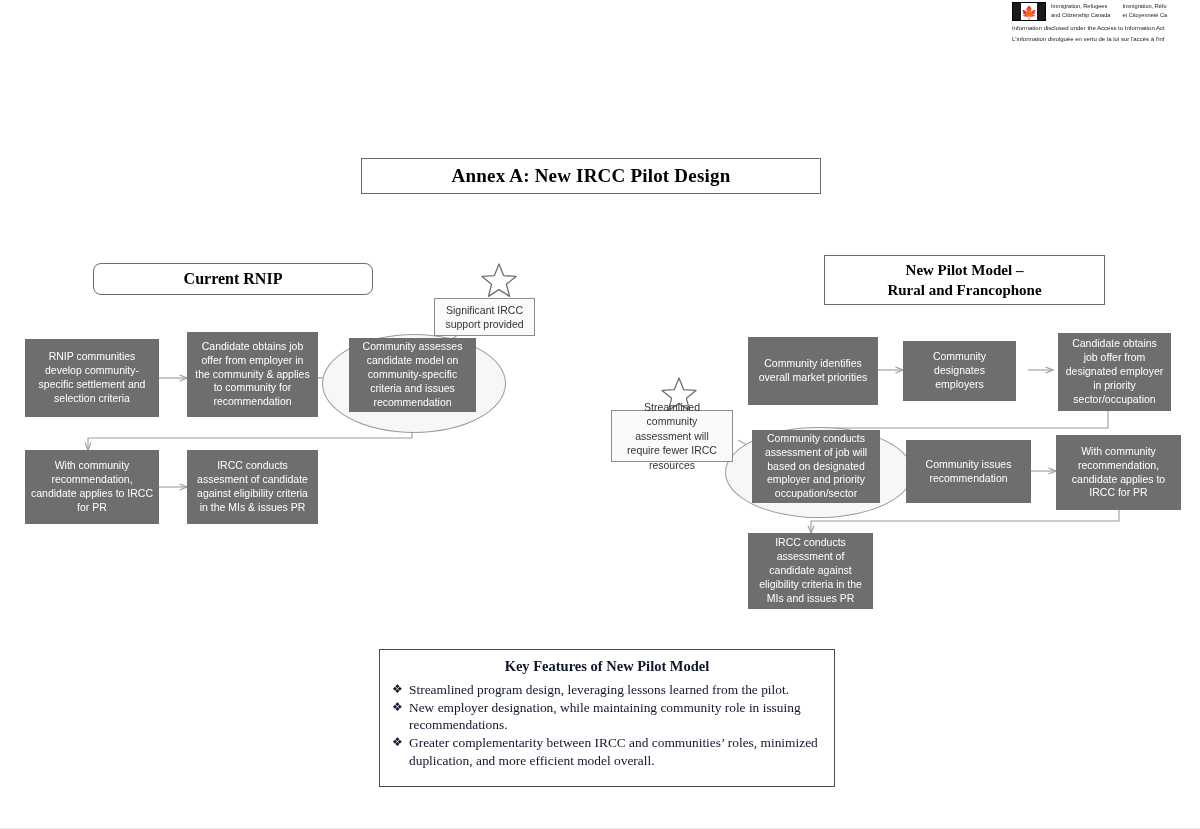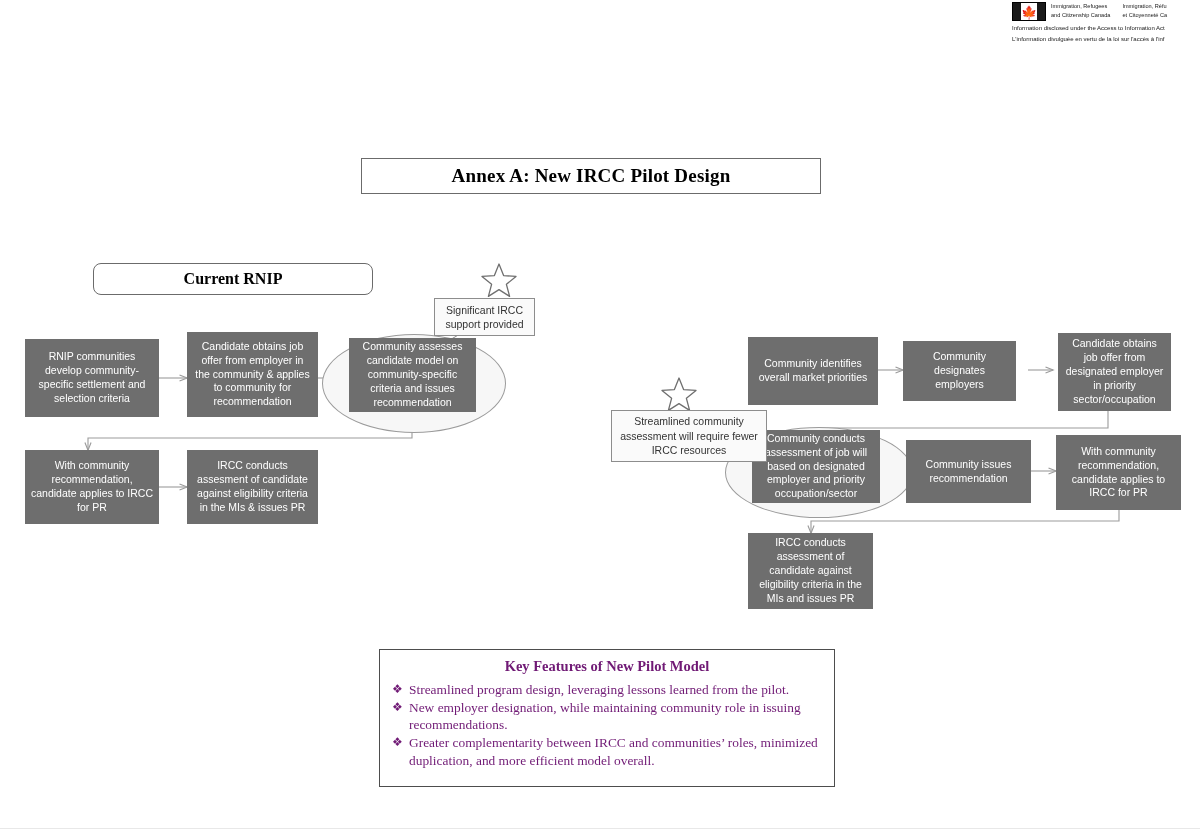--- a/index.html
+++ b/index.html
@@ -177,21 +177,21 @@
 
   
   #keyfeatures {
     position: absolute;
     left: 379px; top: 649px;
     width: 456px; height: 138px;
     box-sizing: border-box;
     background: #ffffff;
     border: 1px solid #4d4d4d;
     font-family: "Liberation Serif", serif;
-    color: #701a75;
+    color: #0f172a;
     padding: 8px 12px 6px 12px;
   }
   #kf-title {
     text-align: center;
     font-weight: bold;
     font-size: 14.5px;
     margin-bottom: 6px;
   }
   .kf-item {
     display: flex;
@@ -284,41 +284,45 @@
 
   <div class="gbox" style="left:25px; top:450px; width:134px; height:74px;">With community recommendation, candidate applies to IRCC for PR</div>
 
   <div class="gbox" style="left:187px; top:450px; width:131px; height:74px;">IRCC conducts assesment of candidate against eligibility criteria in the MIs &amp; issues PR</div>
 
   <svg class="star" style="left:480px; top:262px;" width="38" height="38" viewBox="0 0 38 38">
     <polygon points="19,2 23.6,13.6 36,14.4 26.4,22.3 29.6,34.4 19,27.6 8.4,34.4 11.6,22.3 2,14.4 14.4,13.6" fill="none" stroke="#6f6f6f" stroke-width="1.3" stroke-linejoin="round"></polygon>
   </svg>
   <div class="note" style="left:434px; top:298px; width:101px; height:38px;">Significant IRCC support provided</div>
 
+  <div class="ob" id="right-header-box">
+    <div>New Pilot Model –</div>
+    <div>Rural and Francophone</div>
+  </div>
 
   <div class="gbox" style="left:748px; top:337px; width:130px; height:68px;">Community identifies overall market priorities</div>
 
   <div class="gbox" style="left:903px; top:341px; width:113px; height:60px;">Community designates employers</div>
 
   <div class="gbox" style="left:1058px; top:333px; width:113px; height:78px;">Candidate obtains job offer from designated employer in priority sector/occupation</div>
 
   <div class="ellipse" style="left:725px; top:427px; width:186px; height:89px;"></div>
 
   <div class="gbox" style="left:752px; top:430px; width:128px; height:73px;">Community conducts assessment of job will based on designated employer and priority occupation/sector</div>
 
   <div class="gbox" style="left:906px; top:440px; width:125px; height:63px;">Community issues recommendation</div>
 
   <div class="gbox" style="left:1056px; top:435px; width:125px; height:75px;">With community recommendation, candidate applies to IRCC for PR</div>
 
   <div class="gbox" style="left:748px; top:533px; width:125px; height:76px;">IRCC conducts assessment of candidate against eligibility criteria in the MIs and issues PR</div>
 
   <svg class="star" style="left:660px; top:376px;" width="38" height="38" viewBox="0 0 38 38">
     <polygon points="19,2 23.6,13.6 36,14.4 26.4,22.3 29.6,34.4 19,27.6 8.4,34.4 11.6,22.3 2,14.4 14.4,13.6" fill="none" stroke="#6f6f6f" stroke-width="1.3" stroke-linejoin="round"></polygon>
   </svg>
-  <div class="note" style="left:611px; top:410px; width:156px; height:52px;">Streamlined community assessment will require fewer IRCC resources</div>
+  <div class="note" style="left:611px; top:410px; width:122px; height:52px;">Streamlined community assessment will require fewer IRCC resources</div>
 
   <div id="keyfeatures">
     <div id="kf-title">Key Features of New Pilot Model</div>
 
     <div class="kf-item">
       <span class="kf-bullet">❖</span>
       <span class="kf-text">Streamlined program design, leveraging lessons learned from the pilot.</span>
     </div>
     <div class="kf-item">
       <span class="kf-bullet">❖</span>

